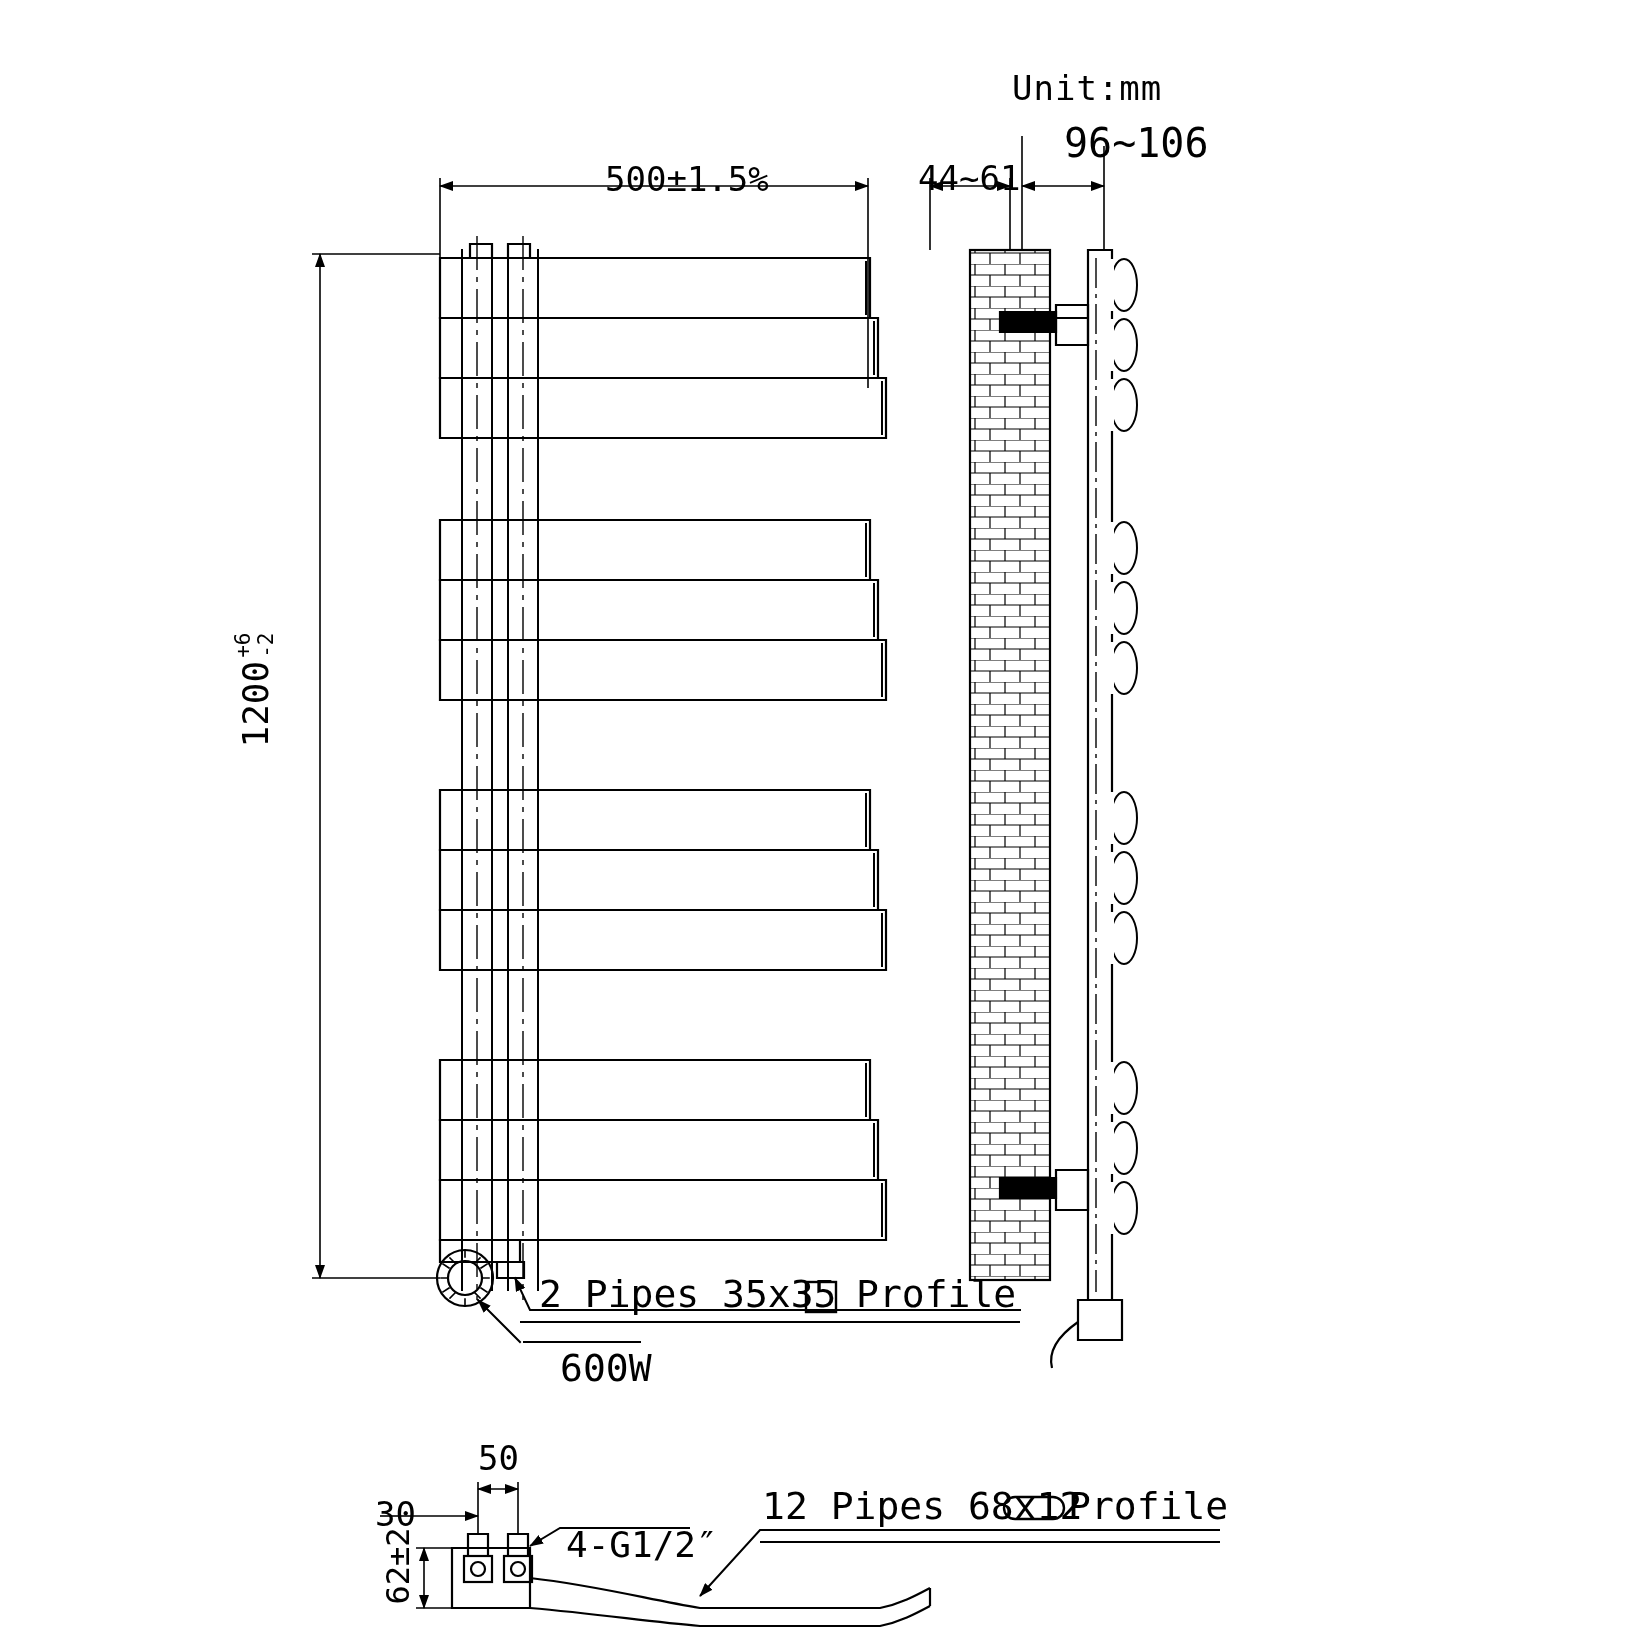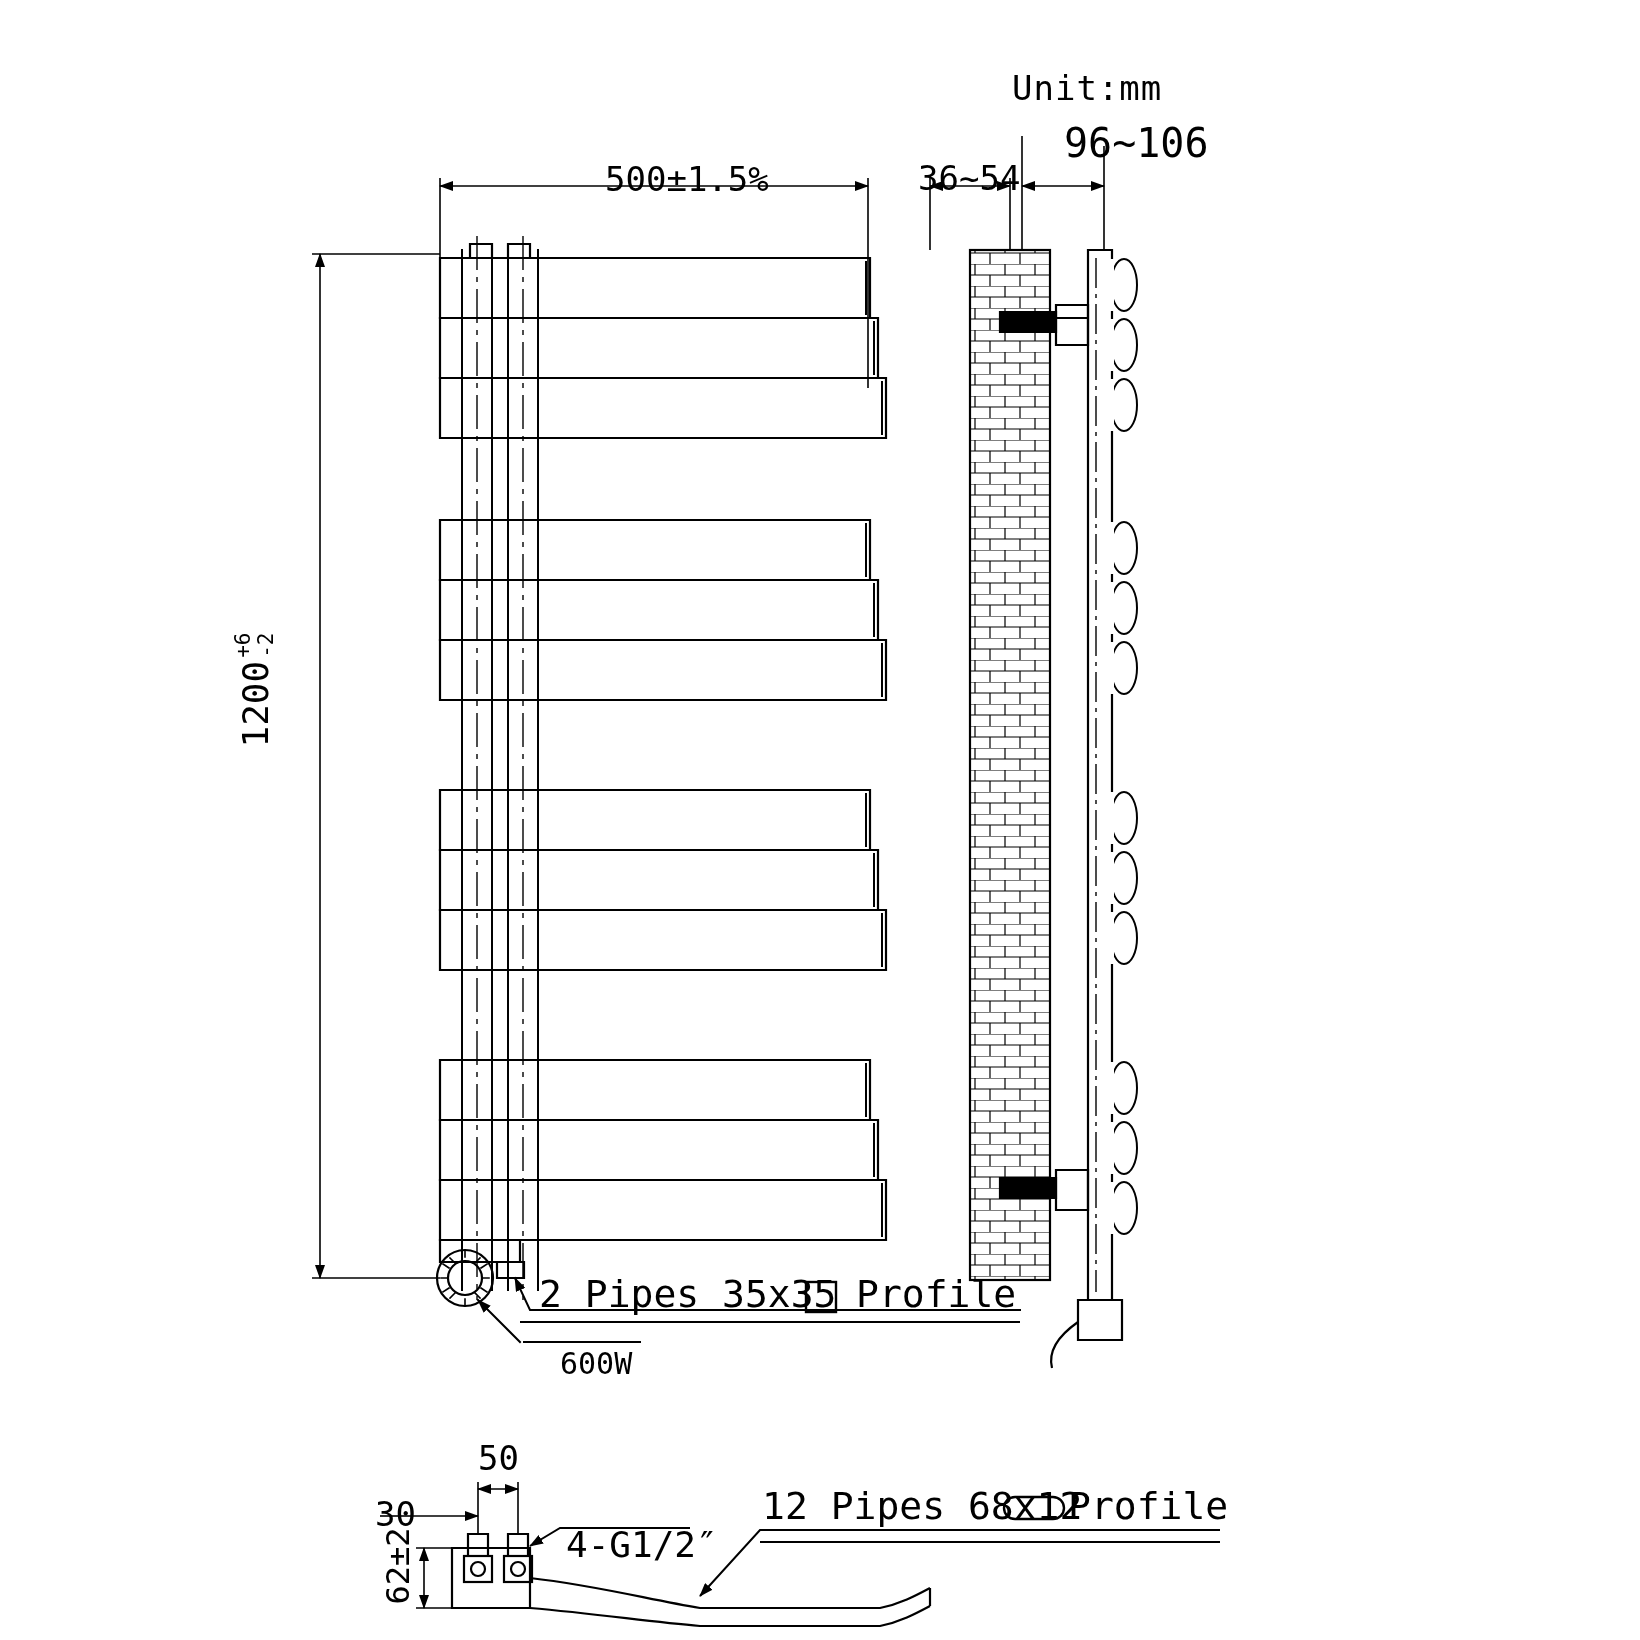--- a/index.html
+++ b/index.html
@@ -182,38 +182,38 @@
     <path d="M1015,1497 h38 a11,11 0 0 1 0,22 h-38 a11,11 0 0 1 0,-22 z"></path>
   </g>
   <path d="M520,1322 H1020" stroke="#000" stroke-width="2" fill="none"></path>
   <path d="M760,1542 H1220" stroke="#000" stroke-width="2" fill="none"></path>
 </svg>
 
 <div class="lbl" style="left:1012px;top:42px;font-size:34px;letter-spacing:1px;margin-top:26px;">Unit:mm</div>
 
 <div class="lbl" style="left:605px;top:150px;font-size:34px;margin-top:9px;">500±1.5%</div>
 
-<div class="lbl" style="left:918px;top:158px;font-size:34px;">36~54</div>
+<div class="lbl" style="left:918px;top:158px;font-size:34px;">44~61</div>
 
 <div class="lbl" style="left:1064px;top:120px;font-size:40px;">96~106</div>
 
 <div style="position:absolute;left:255px;top:690px;width:0;height:0;">
   <div style="position:absolute;transform:translate(-50%,-50%) rotate(-90deg);display:flex;align-items:center;">
     <span class="lbl" style="position:relative;font-size:36px;">1200</span>
     <span style="position:relative;display:inline-flex;flex-direction:column;line-height:1;margin-left:3px;font-size:21px;">
       <span class="lbl" style="position:relative;">+6</span>
       <span class="lbl" style="position:relative;margin-top:2px;">-2</span>
     </span>
   </div>
 </div>
 
 <div class="lbl" style="left:539px;top:1272px;font-size:38px;">2 Pipes 35x35</div>
 <div class="lbl" style="left:856px;top:1272px;font-size:38px;">Profile</div>
 
-<div class="lbl" style="left:560px;top:1346px;font-size:30px;">600W</div>
+<div class="lbl" style="left:560px;top:1346px;font-size:38px;">600W</div>
 
 <div class="lbl" style="left:478px;top:1438px;font-size:34px;">50</div>
 <div class="lbl" style="left:375px;top:1470px;font-size:34px;margin-top:24px;">30</div>
 
 <div style="position:absolute;left:398px;top:1566px;width:0;height:0;">
   <div class="lbl" style="position:absolute;transform:translate(-50%,-50%) rotate(-90deg);font-size:32px;">62±2</div>
 </div>
 
 <div class="lbl" style="left:566px;top:1524px;font-size:36px;">4-G1/2″</div>
 

